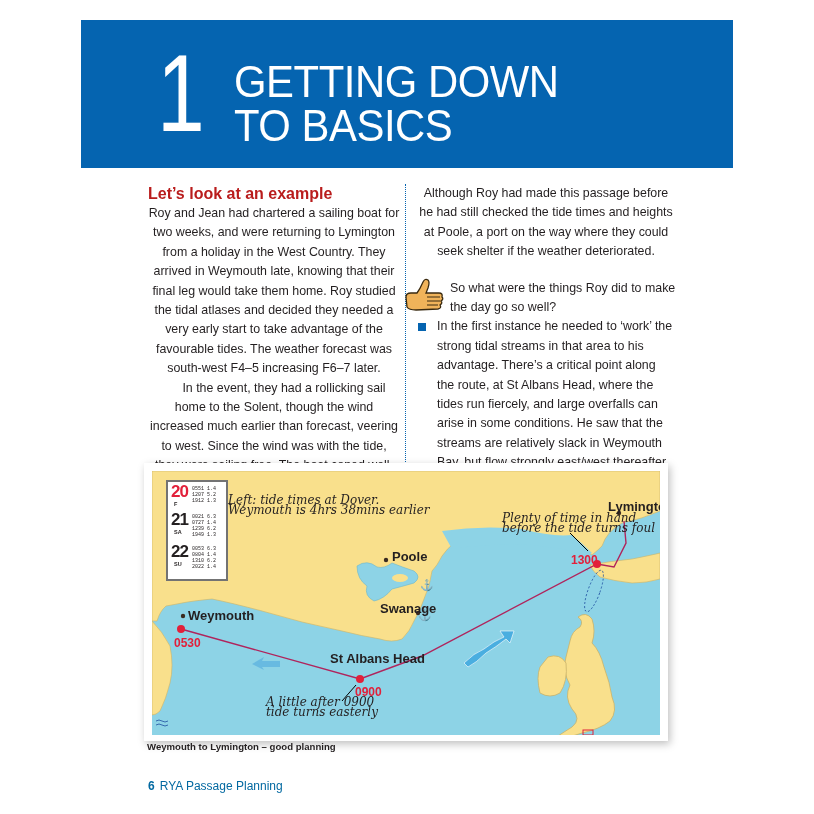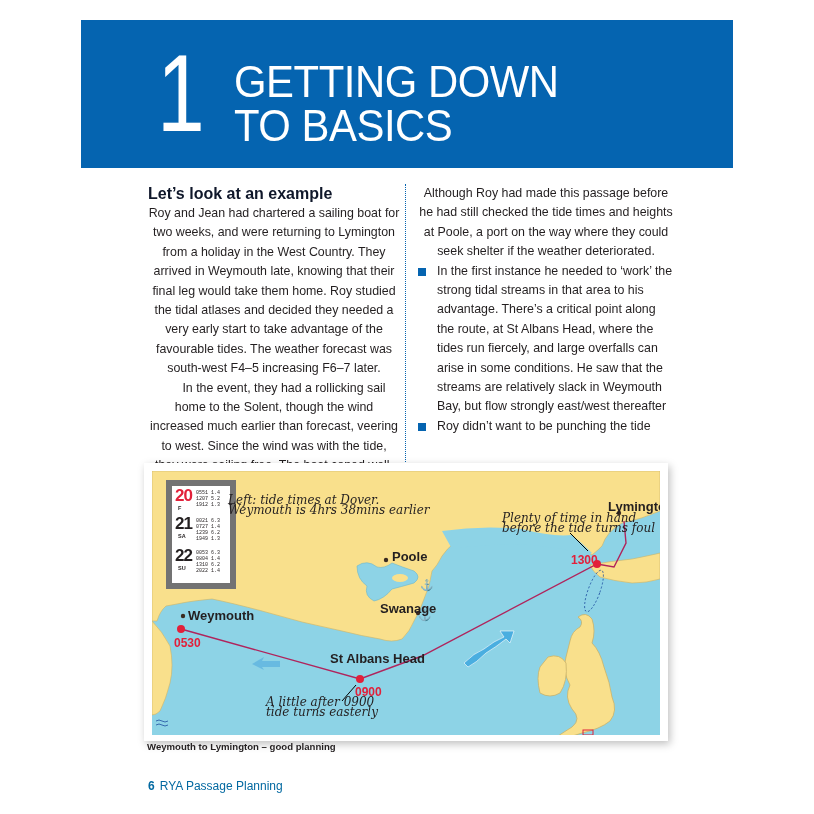--- a/index.html
+++ b/index.html
@@ -5,33 +5,33 @@
   html, body { margin:0; padding:0; }
   body { width:814px; height:814px; background:#ffffff; position:relative; overflow:hidden;
          font-family:"Liberation Sans", sans-serif; color:#231f20; }
   .banner { position:absolute; left:81px; top:20px; width:652px; height:148px; background:#0564b0; }
   .chap-num { position:absolute; left:76px; top:18px; font-size:110px; line-height:110px; color:#fff; font-weight:normal; transform:scaleX(0.78); transform-origin:left top; }
   .chap-title { position:absolute; left:153px; top:40px; color:#fff; font-size:45px; line-height:44px; letter-spacing:-0.5px; transform:scaleX(0.93); transform-origin:left top; }
   .chap-title div { white-space:nowrap; }
   .col { position:absolute; font-size:12.4px; line-height:19.4px; color:#231f20; }
   .col-left { left:148px; top:184px; width:252px; }
   .col-right { left:416px; top:184px; width:260px; }
-  .h2 { color:#0f172a; font-weight:bold; font-size:16px; line-height:20px; margin:0 0 0 0; }
+  .h2 { color:#b91c1c; font-weight:bold; font-size:16px; line-height:20px; margin:0 0 0 0; }
   .p { margin:0;text-align:center; }
   .indent { text-indent:20px; }
   .divider { position:absolute; left:405px; top:184px; height:280px; border-left:1px dotted #0564b0; }
   .thumb-row { position:relative; margin-top:17px; padding-left:34px; }
   .thumb { position:absolute; left:-12px; top:-2px; width:42px; height:36px; }
   .bullet { position:relative; padding-left:21px; }
   .bullet .sq { position:absolute; left:2px; top:6px; width:8px; height:8px; background:#0564b0; }
   .mapframe { position:absolute; left:144px; top:463px; width:524px; height:278px; background:#fff;
               box-shadow:2px 3px 8px rgba(0,0,0,0.25); }
   .map { position:absolute; left:8px; top:8px; width:508px; height:264px; overflow:hidden; background:#8dd3e6; }
   .map svg { position:absolute; left:0; top:0; }
-  .tide { position:absolute; left:14px; top:9px; width:58px; height:97px; background:#fff; border:6px solid #737373; font-size:5px; line-height:6px; }
+  .tide { position:absolute; left:14px; top:9px; width:58px; height:97px; background:#fff; border:2px solid #737373; font-size:5px; line-height:6px; }
   .tide .day { position:absolute; left:3px; font-size:17px; line-height:16px; font-weight:bold; letter-spacing:-1px; }
   .tide .dw { position:absolute; left:6px; font-size:5.5px; font-weight:bold; }
   .tide .times { position:absolute; left:24px; font-family:"Liberation Mono", monospace; font-size:5px; line-height:6px; white-space:pre; }
   .hand { position:absolute; font-family:"DejaVu Serif", serif; font-style:italic; font-size:12px; line-height:10px; color:#231f20; white-space:nowrap; }
   .place { position:absolute; font-weight:bold; font-size:13px; color:#231f20; white-space:nowrap; }
   .ttime { position:absolute; font-weight:bold; font-size:12px; color:#e2203a; white-space:nowrap; }
   .caption { position:absolute; left:147px; top:741px; font-weight:bold; font-size:9.6px; color:#231f20; }
   .footer { position:absolute; left:148px; top:779px; font-size:12px; color:#0369a1; }
   .footer b { margin-right:5px; }
 </style>
@@ -49,20 +49,27 @@
 <div class="col col-left">
   <div class="h2">Let’s look at an example</div>
   <p class="p">Roy and Jean had chartered a sailing boat for two weeks, and were returning to Lymington from a holiday in the West Country. They arrived in Weymouth late, knowing that their final leg would take them home. Roy studied the tidal atlases and decided they needed a very early start to take advantage of the favourable tides. The weather forecast was south-west F4–5 increasing F6–7 later.</p>
   <p class="p indent">In the event, they had a rollicking sail home to the Solent, though the wind increased much earlier than forecast, veering to west. Since the wind was with the tide, they were sailing free. The boat coped well, bringing a very satisfactory end to an excellent holiday.</p>
 </div>
 
 <div class="divider"></div>
 
 <div class="col col-right">
   <p class="p">Although Roy had made this passage before he had still checked the tide times and heights at Poole, a port on the way where they could seek shelter if the weather deteriorated.</p>
+  <div class="thumb-row">
+    <svg class="thumb" viewBox="0 0 42 36">
+      <path d="M2 20 Q2 16 7 16 L13 16 Q16 12 19 5 Q21 1 24 3 Q26 5 24 11 L22 16 L35 16 Q39 16 38 20 Q40 22 37 24 Q39 26 36 28 Q38 31 34 32 L12 33 Q5 33 3 30 Z" fill="#f0b35a" stroke="#3a2a10" stroke-width="1.3"></path>
+      <path d="M23 20 L36 20 M23 24 L36 24 M23 28 L34 28" stroke="#3a2a10" stroke-width="1"></path>
+    </svg>
+    <div>So what were the things Roy did to make the day go so well?</div>
+  </div>
   <div class="bullet">
     <span class="sq"></span>
     <span>In the first instance he needed to ‘work’ the strong tidal streams in that area to his advantage. There’s a critical point along the route, at St Albans Head, where the tides run fiercely, and large overfalls can arise in some conditions. He saw that the streams are relatively slack in Weymouth Bay, but flow strongly east/west thereafter</span>
   </div>
   <div class="bullet">
     <span class="sq"></span>
     <span>Roy didn’t want to be punching the tide</span>
   </div>
 </div>
 

